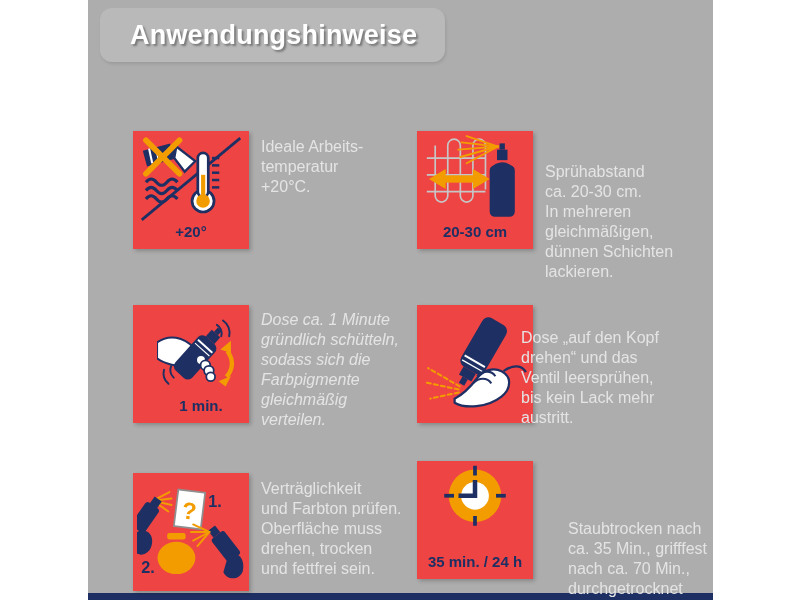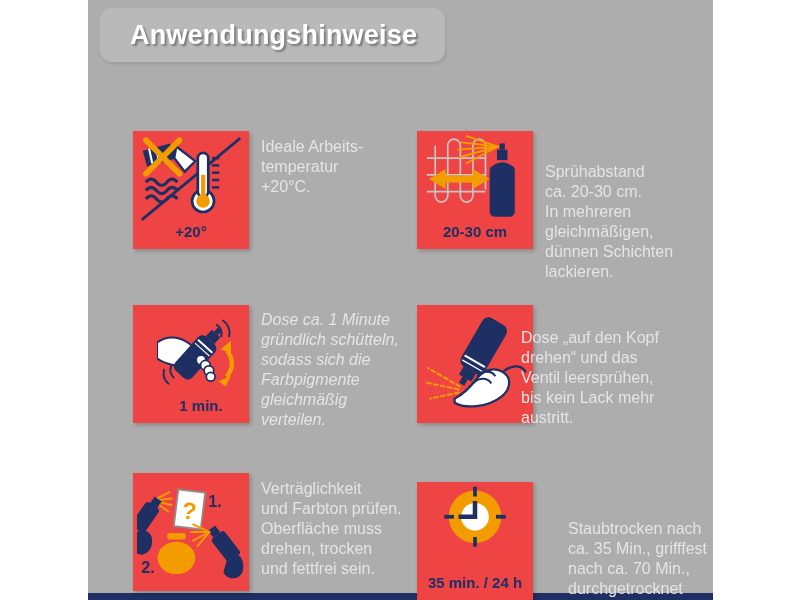--- a/index.html
+++ b/index.html
@@ -31,21 +31,21 @@
   .so{stroke:var(--orange);}
   .sw{stroke:#ffffff;}
   .sg{stroke:#c6c6c6;}
   .sc{stroke:#8f8f8f;}
   .nf{fill:none;}
   .step{fill:var(--navy);font-weight:bold;font-size:15px;font-family:"Liberation Sans",sans-serif;}
   .q-mark{fill:var(--orange);font-weight:bold;font-size:22px;text-anchor:middle;font-family:"Liberation Sans",sans-serif;}
   
   .box-r1c1{left:133px;top:131px;} .box-r1c2{left:417px;top:131px;}
   .box-r2c1{left:133px;top:305px;padding-left:24px;} .box-r2c2{left:417px;top:305px;}
-  .box-r3c1{left:133px;top:473px;} .box-r3c2{left:417px;top:482px;gap:25px;}
+  .box-r3c1{left:133px;top:473px;} .box-r3c2{left:417px;top:461px;gap:25px;}
   .cap-r1c1{left:261px;top:137px;} .cap-r1c2{left:545px;top:152px;margin-top:10px;}
   .cap-r2c1{left:261px;top:310px;font-style:italic;} .cap-r2c2{left:521px;top:310px;margin-top:18px;}
   .cap-r3c1{left:261px;top:479px;} .cap-r3c2{left:568px;top:479px;margin-top:40px;}
 </style>
 </head>
 <body>
 
 <div class="stage">
   <div class="panel"></div>
   <div class="bottom-strip"></div>

